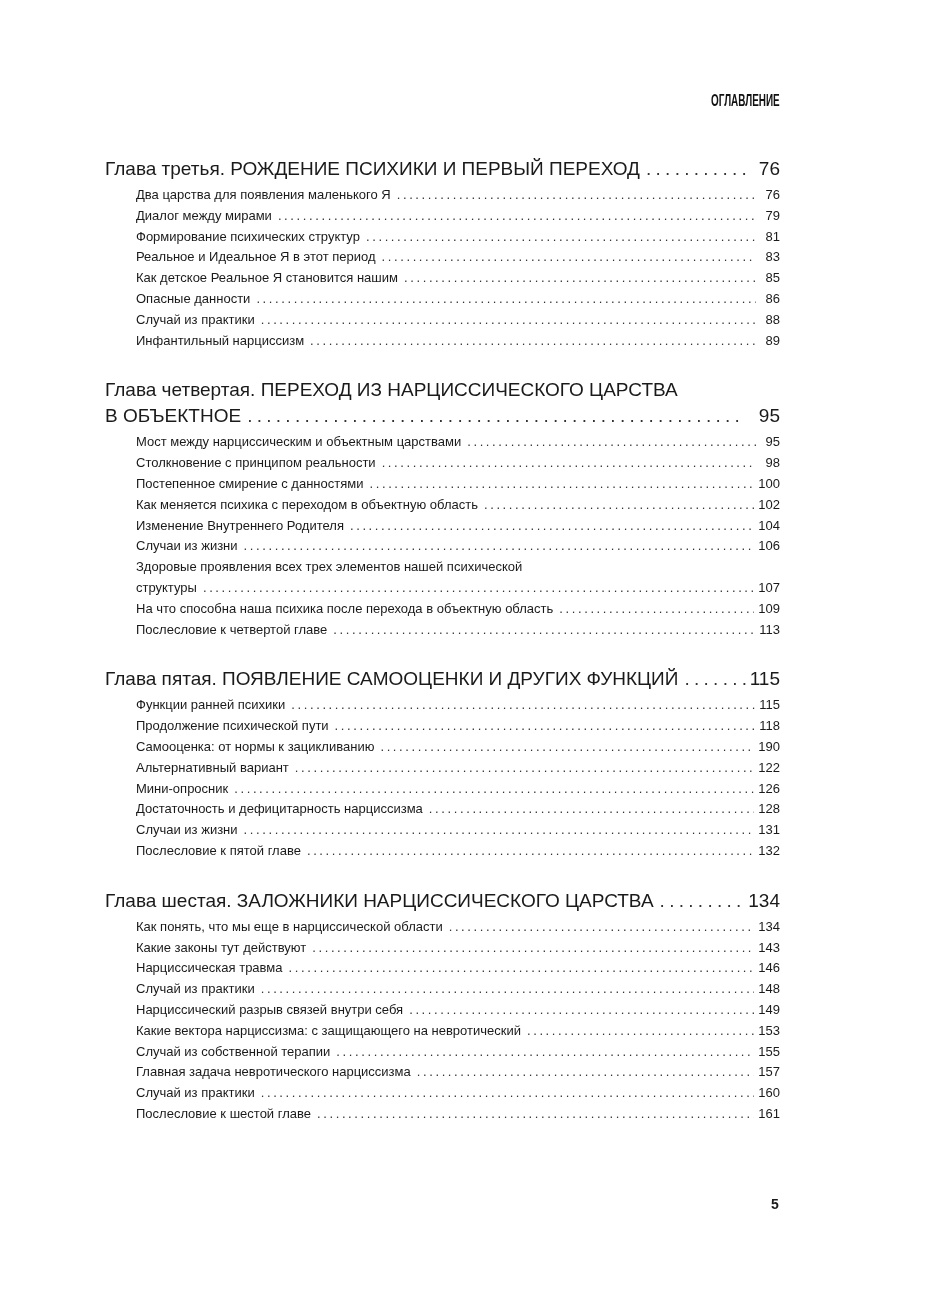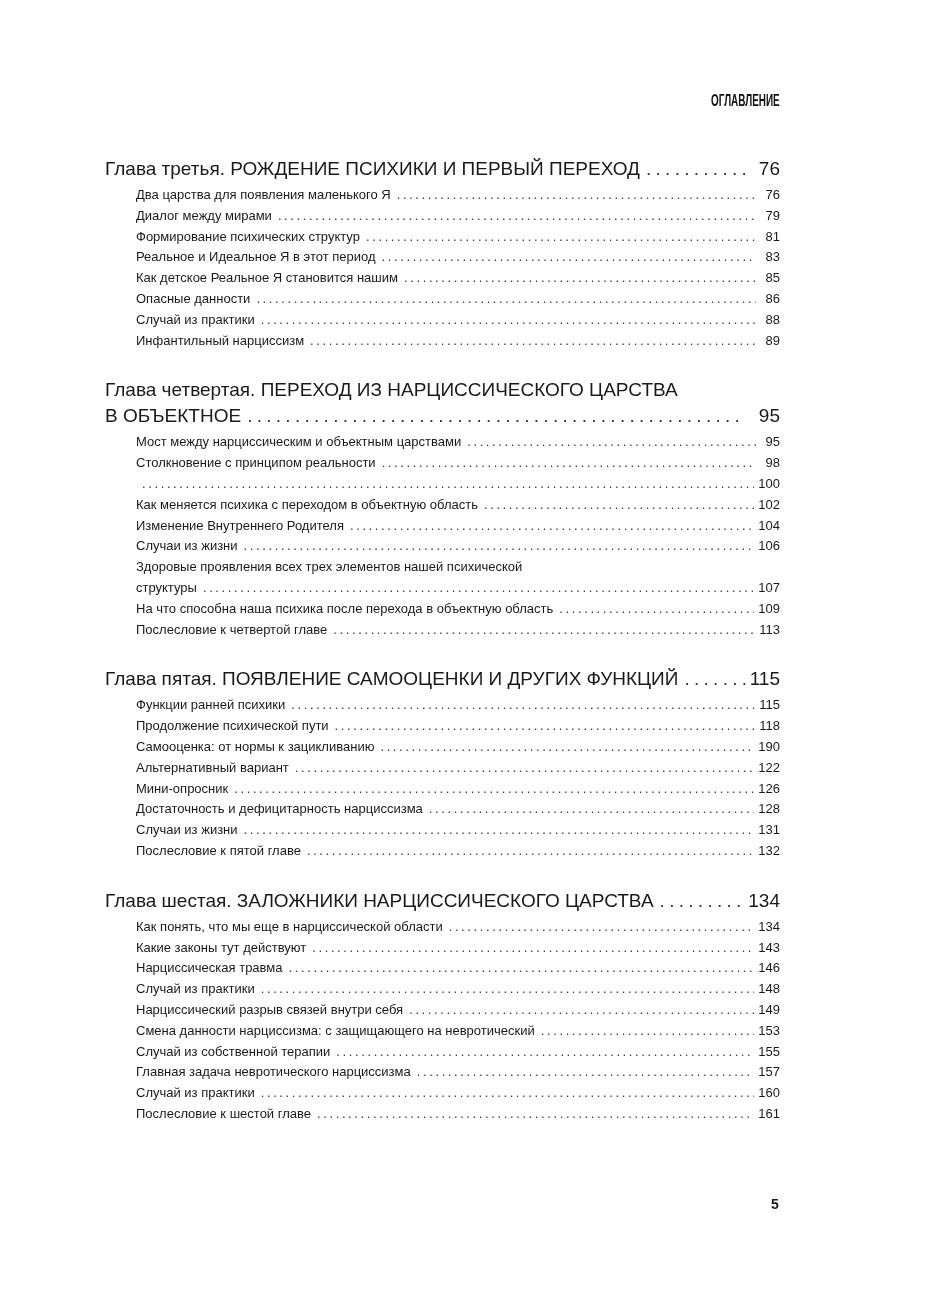--- a/index.html
+++ b/index.html
@@ -90,20 +90,21 @@
           <span class="label">Мост между нарциссическим и объектным царствами</span>
           <span class="dots"></span>
           <span class="page">95</span>
         </div>
       <div class="row sub-row">
           <span class="label">Столкновение с принципом реальности</span>
           <span class="dots"></span>
           <span class="page">98</span>
         </div>
       <div class="row sub-row">
+          <span class="label">Постепенное смирение с данностями</span>
           <span class="dots"></span>
           <span class="page">100</span>
         </div>
       <div class="row sub-row">
           <span class="label">Как меняется психика с переходом в объектную область</span>
           <span class="dots"></span>
           <span class="page">102</span>
         </div>
       <div class="row sub-row">
           <span class="label">Изменение Внутреннего Родителя</span>
@@ -212,21 +213,21 @@
           <span class="label">Случай из практики</span>
           <span class="dots"></span>
           <span class="page">148</span>
         </div>
       <div class="row sub-row">
           <span class="label">Нарциссический разрыв связей внутри себя</span>
           <span class="dots"></span>
           <span class="page">149</span>
         </div>
       <div class="row sub-row">
-          <span class="label">Смена данности нарциссизма: с защищающего на невротический</span>
+          <span class="label">Какие вектора нарциссизма: с защищающего на невротический</span>
           <span class="dots"></span>
           <span class="page">153</span>
         </div>
       <div class="row sub-row">
           <span class="label">Случай из собственной терапии</span>
           <span class="dots"></span>
           <span class="page">155</span>
         </div>
       <div class="row sub-row">
           <span class="label">Главная задача невротического нарциссизма</span>

